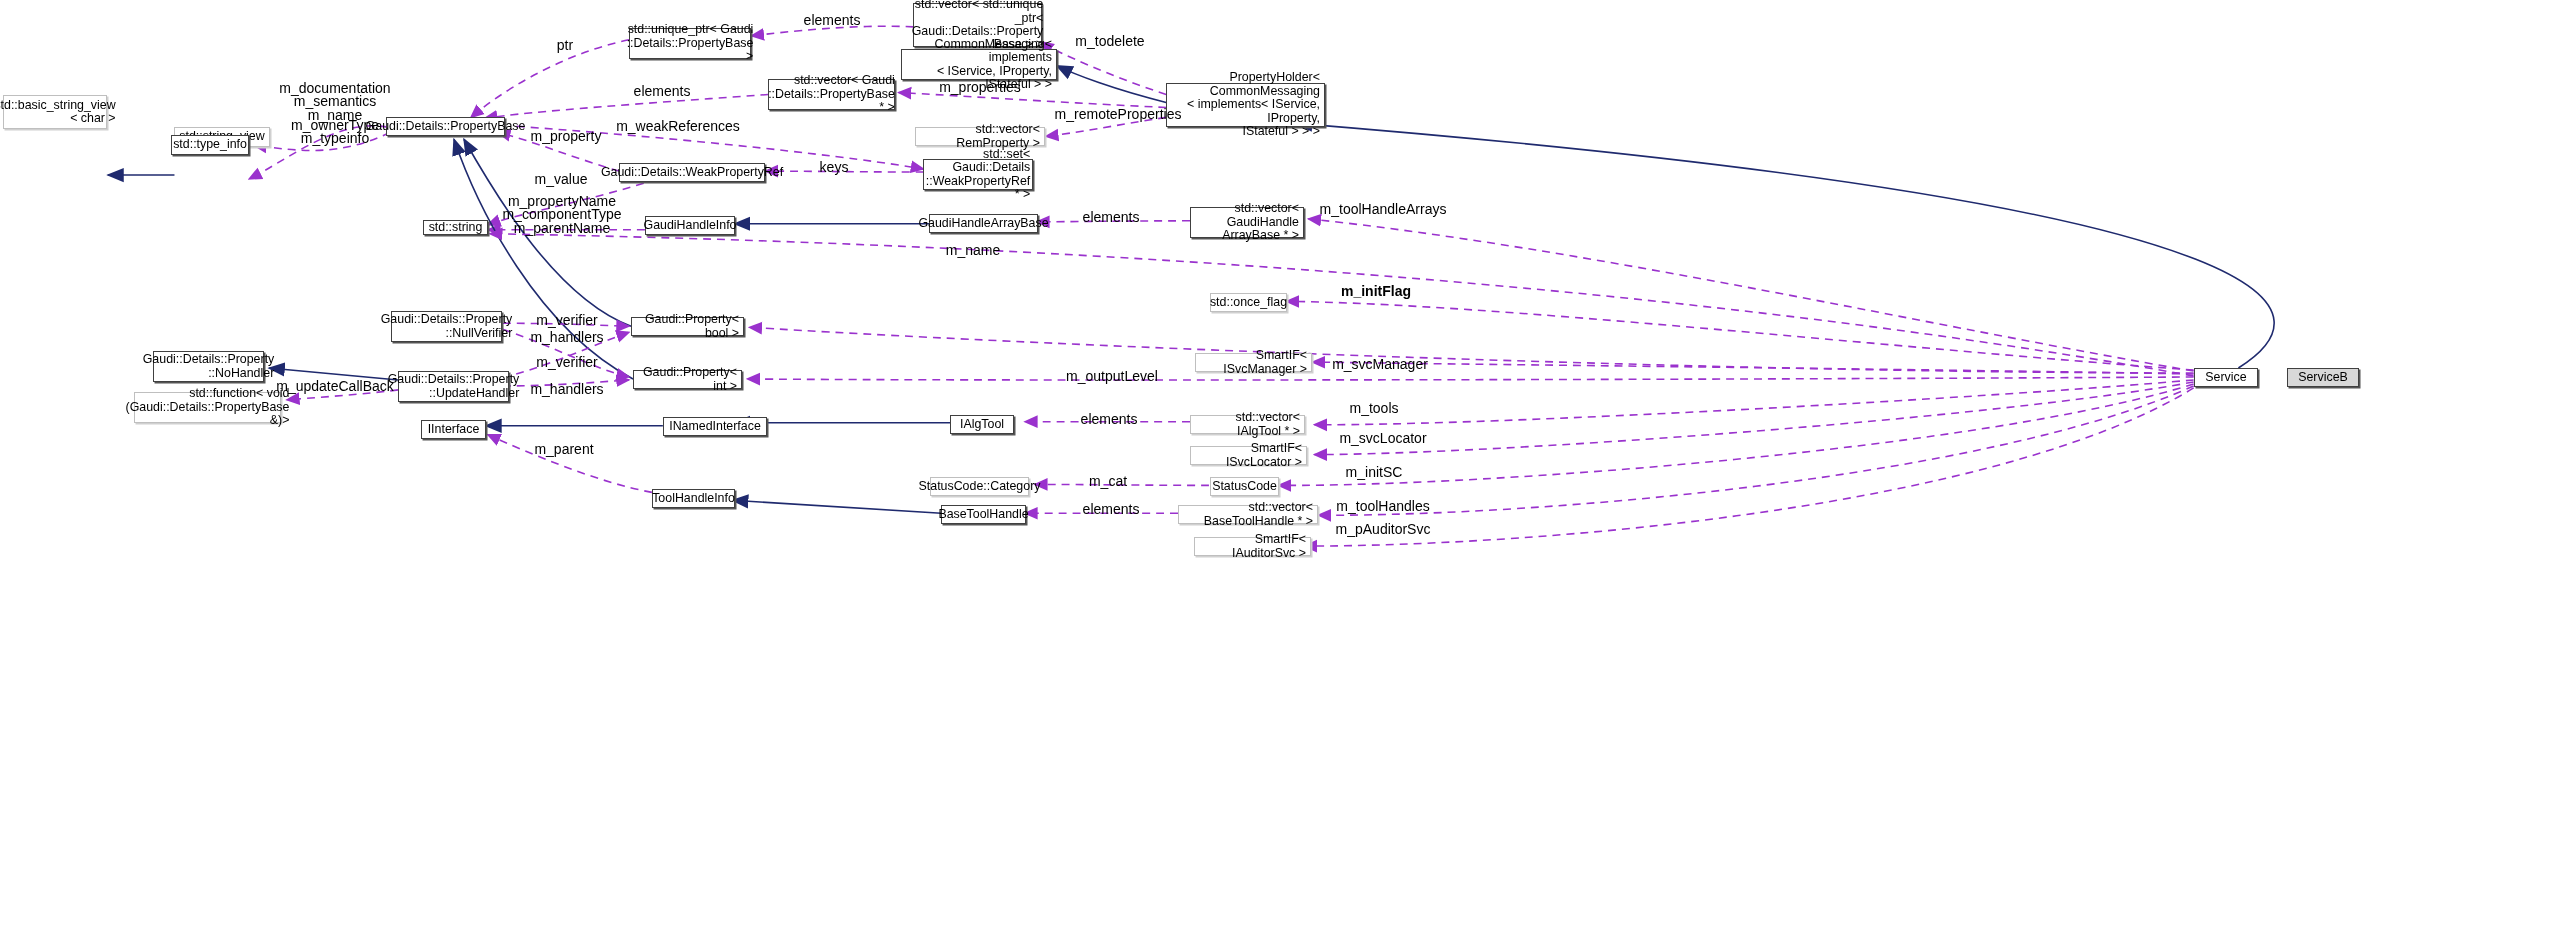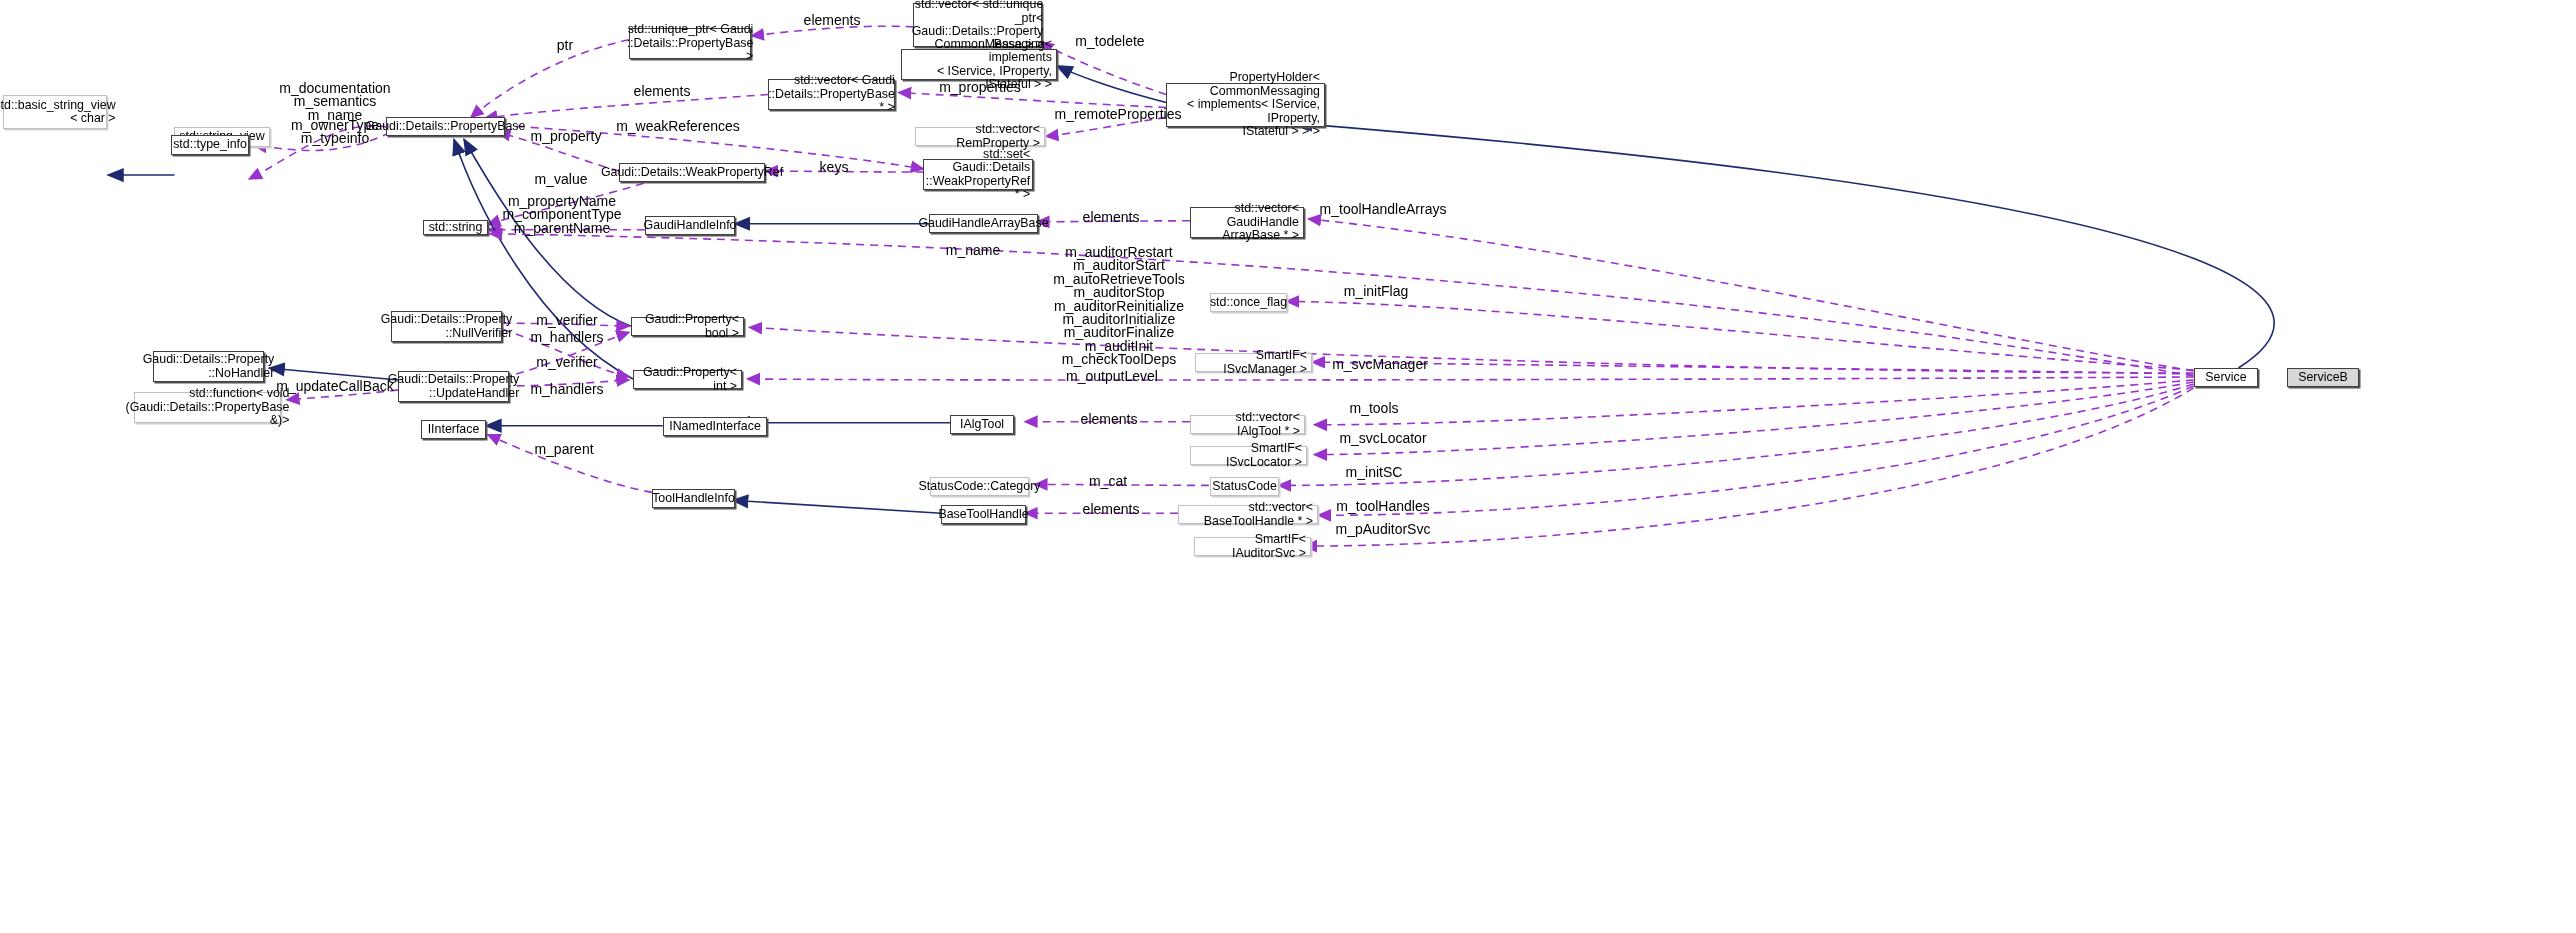--- a/index.html
+++ b/index.html
@@ -279,31 +279,22 @@
   <div class="elabel" style="left:1111px;top:218px;">elements</div>
 
   <div class="elabel" style="left:1383px;top:210px;">m_toolHandleArrays</div>
 
   <div class="elabel" style="left:562px;top:215px;">m_propertyName
 m_componentType
 m_parentName</div>
 
   <div class="elabel" style="left:973px;top:251px;">m_name</div>
 
-  <div class="elabel" style="left:1119px;top:306px;">m_auditorRestart
-m_auditorStart
-m_autoRetrieveTools
-m_auditorStop
-m_auditorReinitialize
-m_auditorInitialize
-m_auditorFinalize
-m_auditInit
-m_checkToolDeps</div>
-
-  <div class="elabel" style="left:1376px;top:292px;">m_initFlag</div>
+
+  <div class="elabel" style="left:1376px;top:292px;font-weight:bold;">m_initFlag</div>
 
   <div class="elabel" style="left:567px;top:321px;">m_verifier</div>
 
   <div class="elabel" style="left:567px;top:338px;">m_handlers</div>
 
   <div class="elabel" style="left:567px;top:363px;">m_verifier</div>
 
   <div class="elabel" style="left:567px;top:390px;">m_handlers</div>
 
   <div class="elabel" style="left:1380px;top:365px;">m_svcManager</div>

